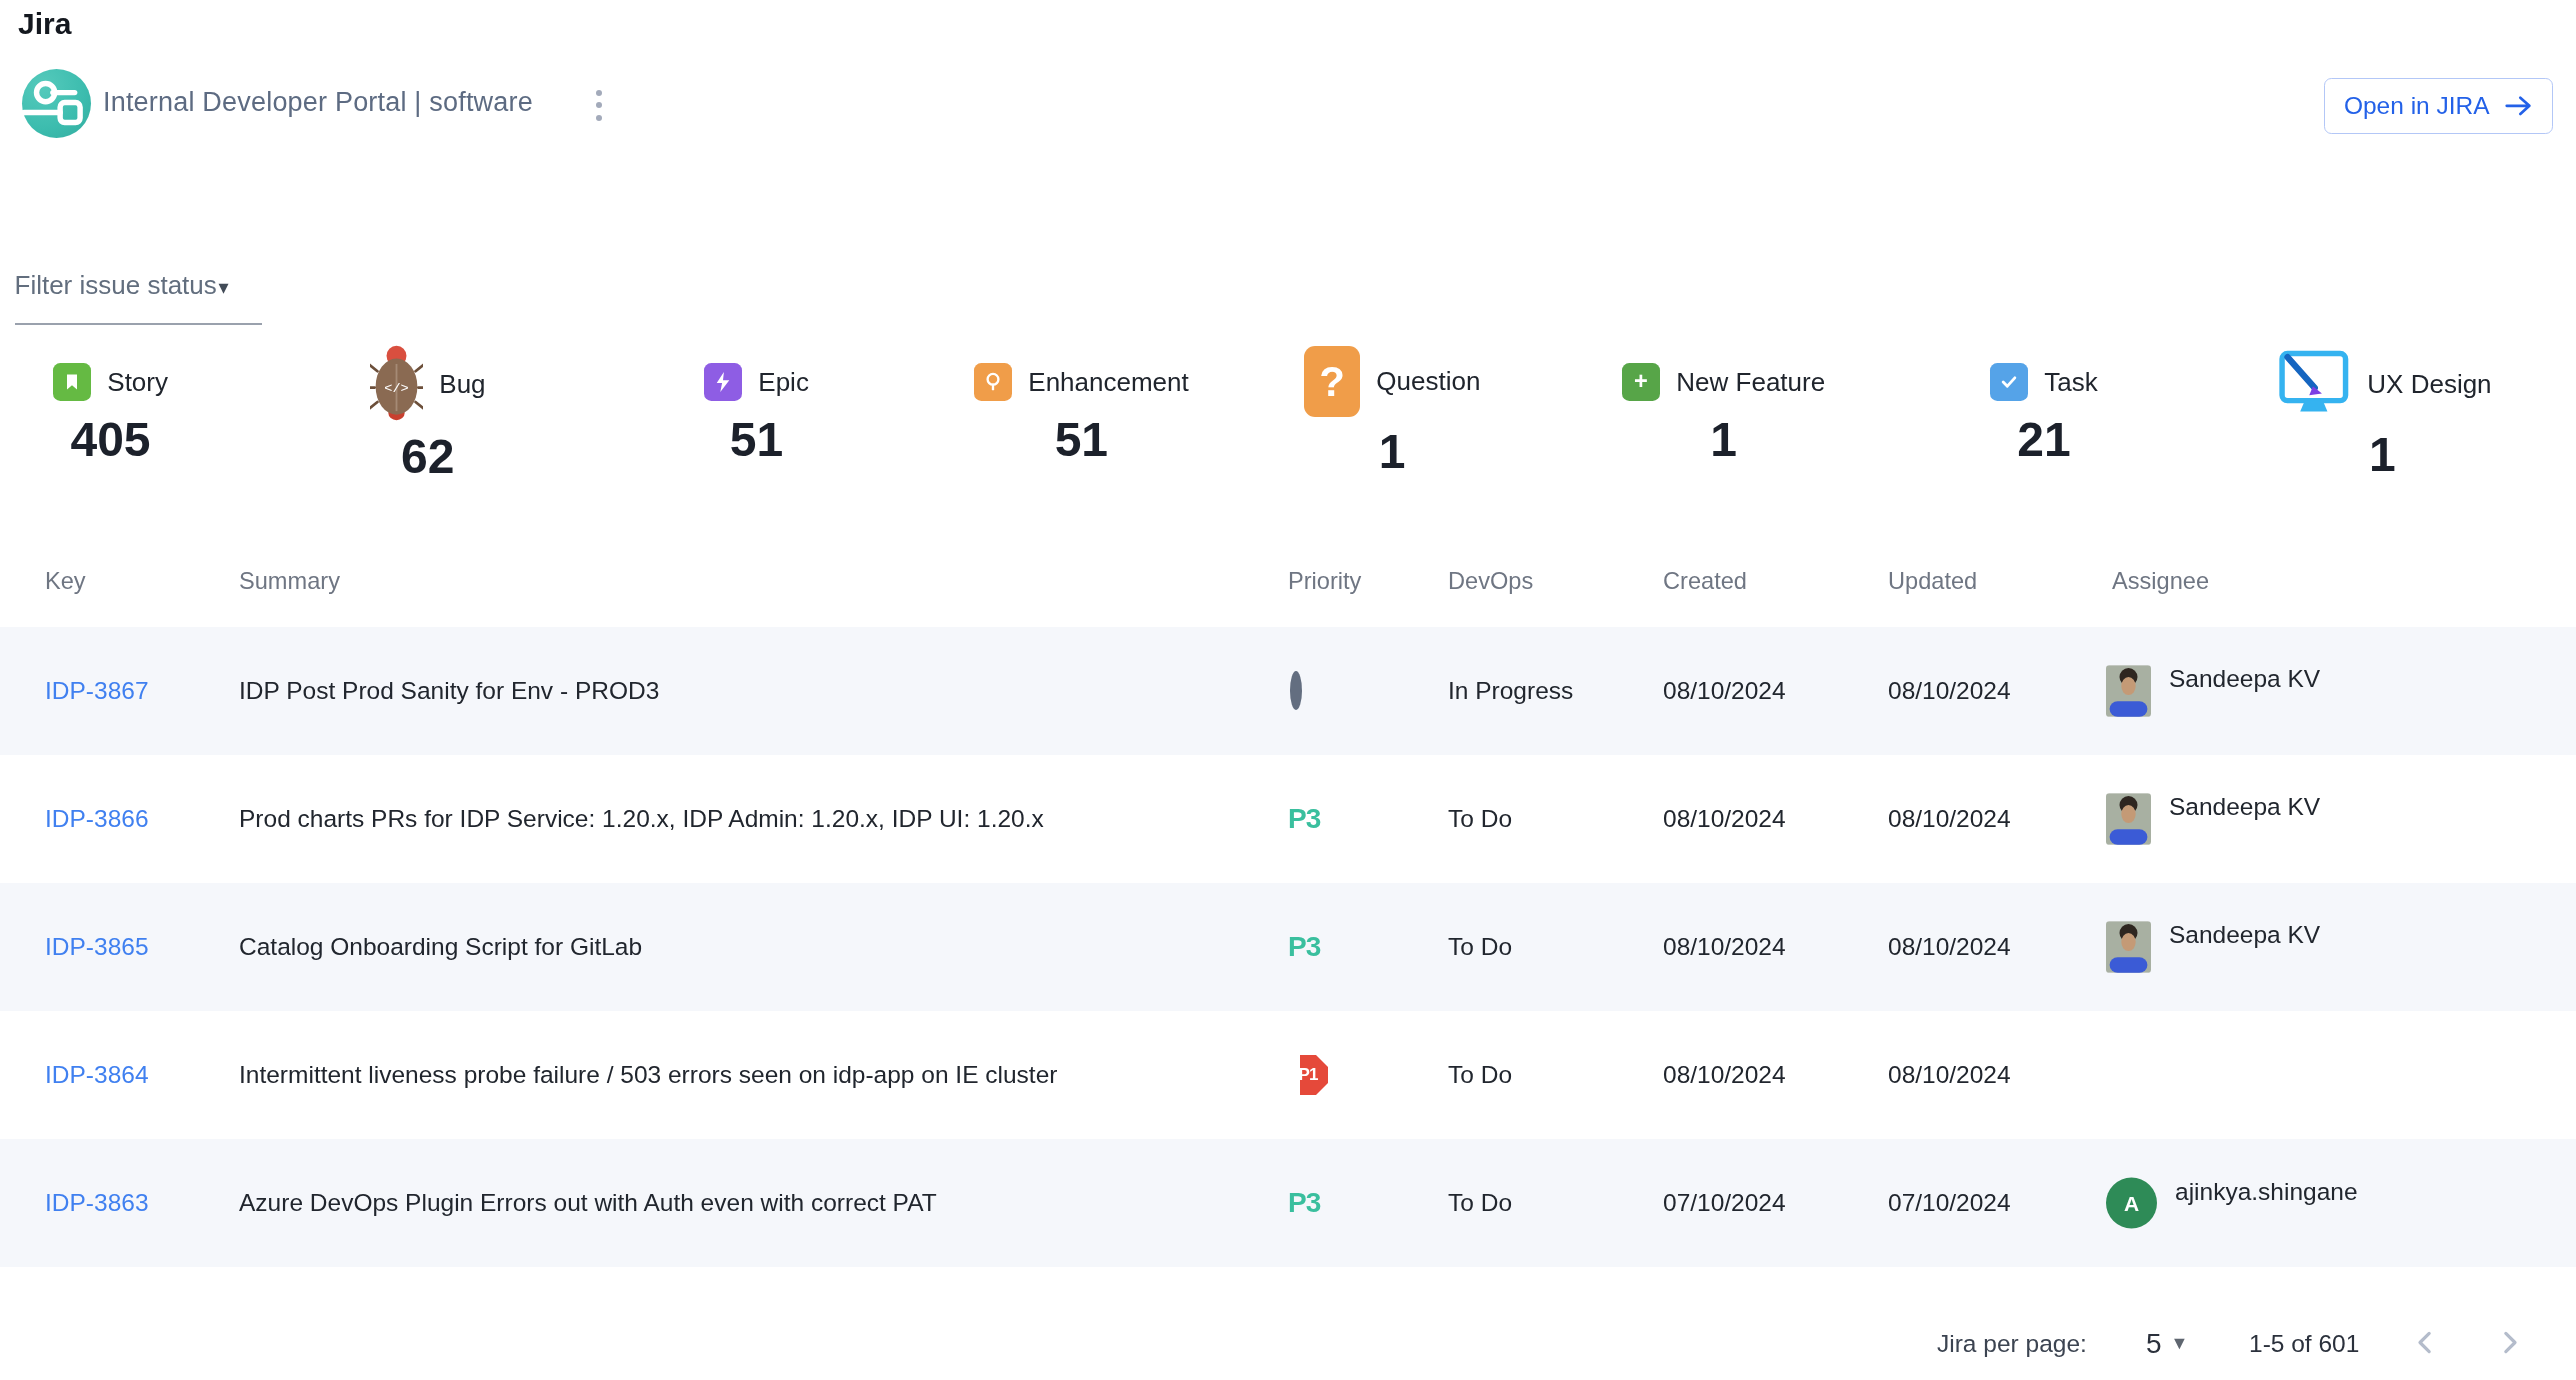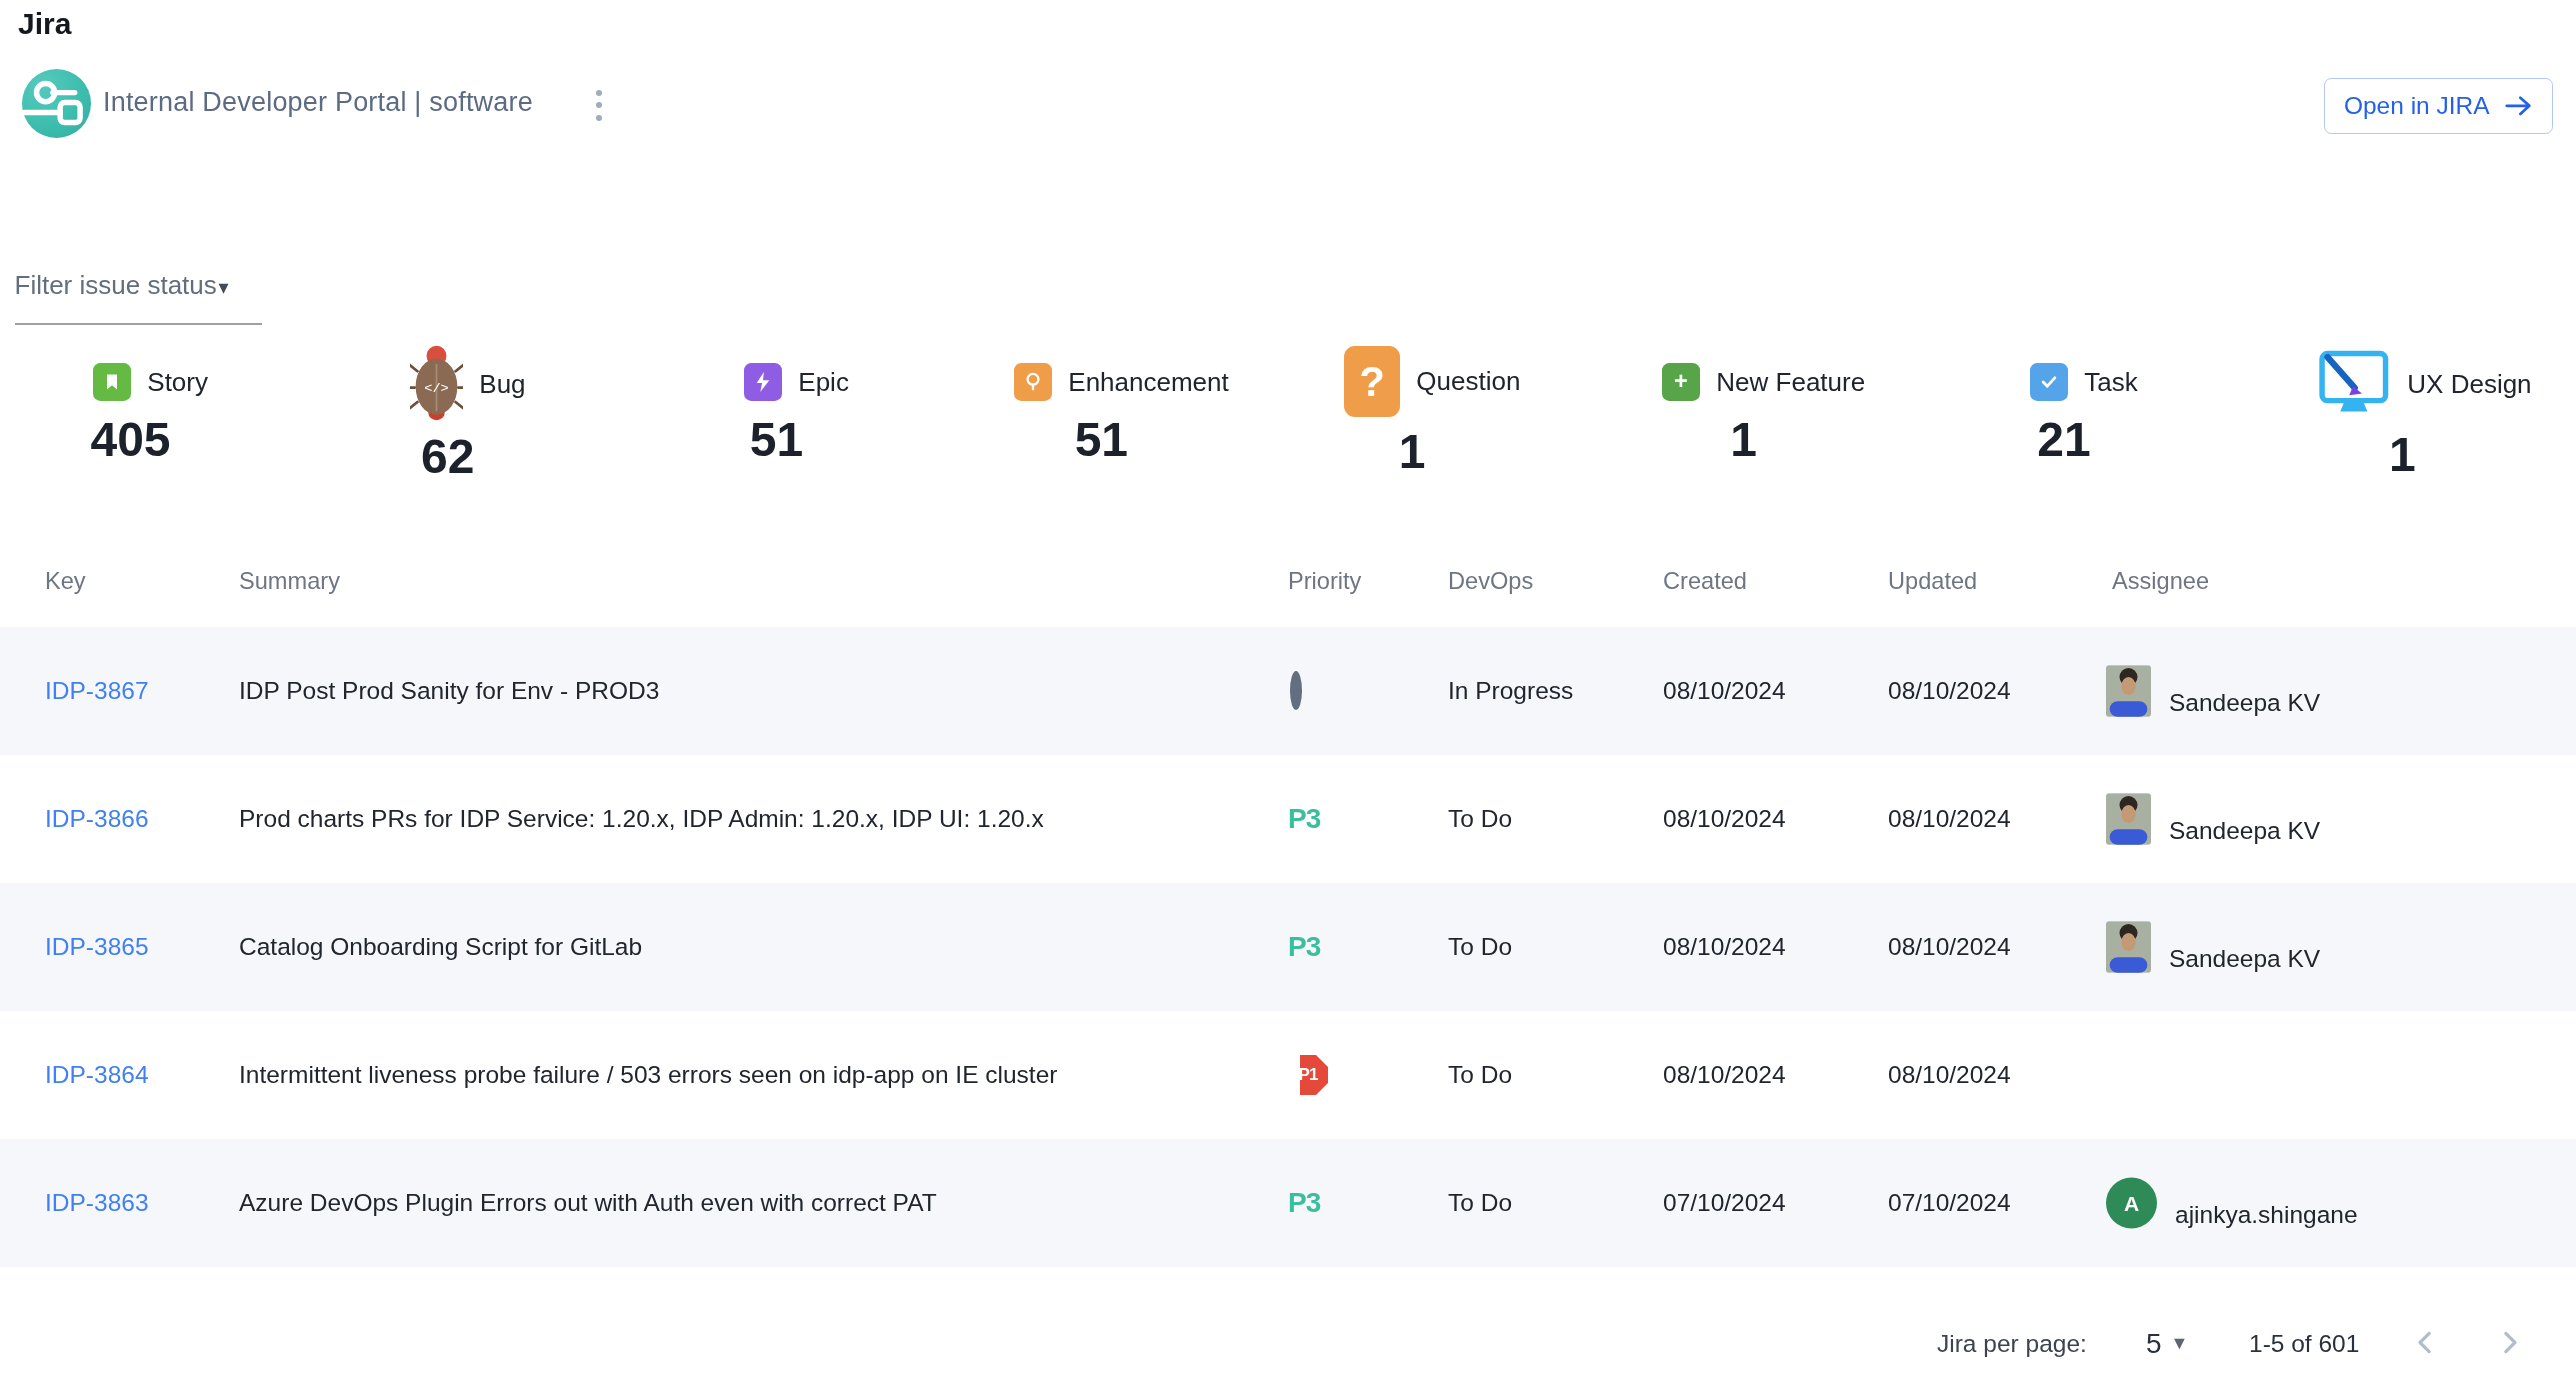--- a/index.html
+++ b/index.html
@@ -50,21 +50,21 @@
   }
   .filter .caret { font-size: 20px; color: #424b57; margin-left: 1.8px; }
   .filter-underline {
     position: absolute; left: 14.5px; top: 323px; width: 247px; height: 1.8px;
     background: #9aa1ad;
   }
 
   
   .counters { position: absolute; left: 0; top: 0; width: 100%; }
   .counter { position: absolute; display: flex; flex-direction: column; align-items: center; }
-  .counter .head { display: flex; align-items: center; gap: 16.3px; margin-left: 40px; }
+  .counter .head { display: flex; align-items: center; gap: 16.3px; }
   .counter .label { font-size: 26px; font-weight: 500; color: #20252d; white-space: nowrap; }
   .counter .count { font-size: 48px; font-weight: 700; color: #1c212b; margin-top: 11px; }
   .tile {
     width: 38px; height: 38px; border-radius: 7.3px;
     display: flex; align-items: center; justify-content: center;
     color: #ffffff; font-weight: 700; flex: none;
   }
   .tile-q { width: 56px; height: 71px; border-radius: 11px; font-size: 42px; }
   .tile svg { display: block; }
   .glyph-text { font-size: 23.6px; line-height: 1; }
@@ -90,21 +90,21 @@
     clip-path: polygon(30% 0%, 70% 0%, 100% 30%, 100% 70%, 70% 100%, 30% 100%);
     display: flex; align-items: center; justify-content: center;
     color: #fff; font-size: 17px; font-weight: 700; letter-spacing: -0.9px;
   }
   .avatar-photo { width: 45px; height: 52px; border-radius: 3.6px; overflow: hidden; flex: none; }
   .avatar-initials {
     width: 51px; height: 51px; border-radius: 50%;
     display: flex; align-items: center; justify-content: center;
     color: #fff; font-size: 21px; font-weight: 600; flex: none;
   }
-  .assignee-cell { display: flex; align-items: flex-end; gap: 18px; }
+  .assignee-cell { display: flex; align-items: flex-start; gap: 18px; }
 
   
   .footer { position: absolute; left: 0; top: 1312px; width: 100%; height: 63px; }
   .f-item { position: absolute; top: 50%; transform: translateY(-50%); }
   .rpp-label { font-size: 24.5px; color: #3c4451; }
   .rpp-select { display: flex; align-items: center; gap: 9px; cursor: pointer; }
   .rpp-value { font-size: 28px; color: #2b313c; }
   .rpp-caret { font-size: 18px; color: #5f6670; }
   .range { font-size: 24.5px; color: #2b313c; }
   .chev { cursor: pointer; }

